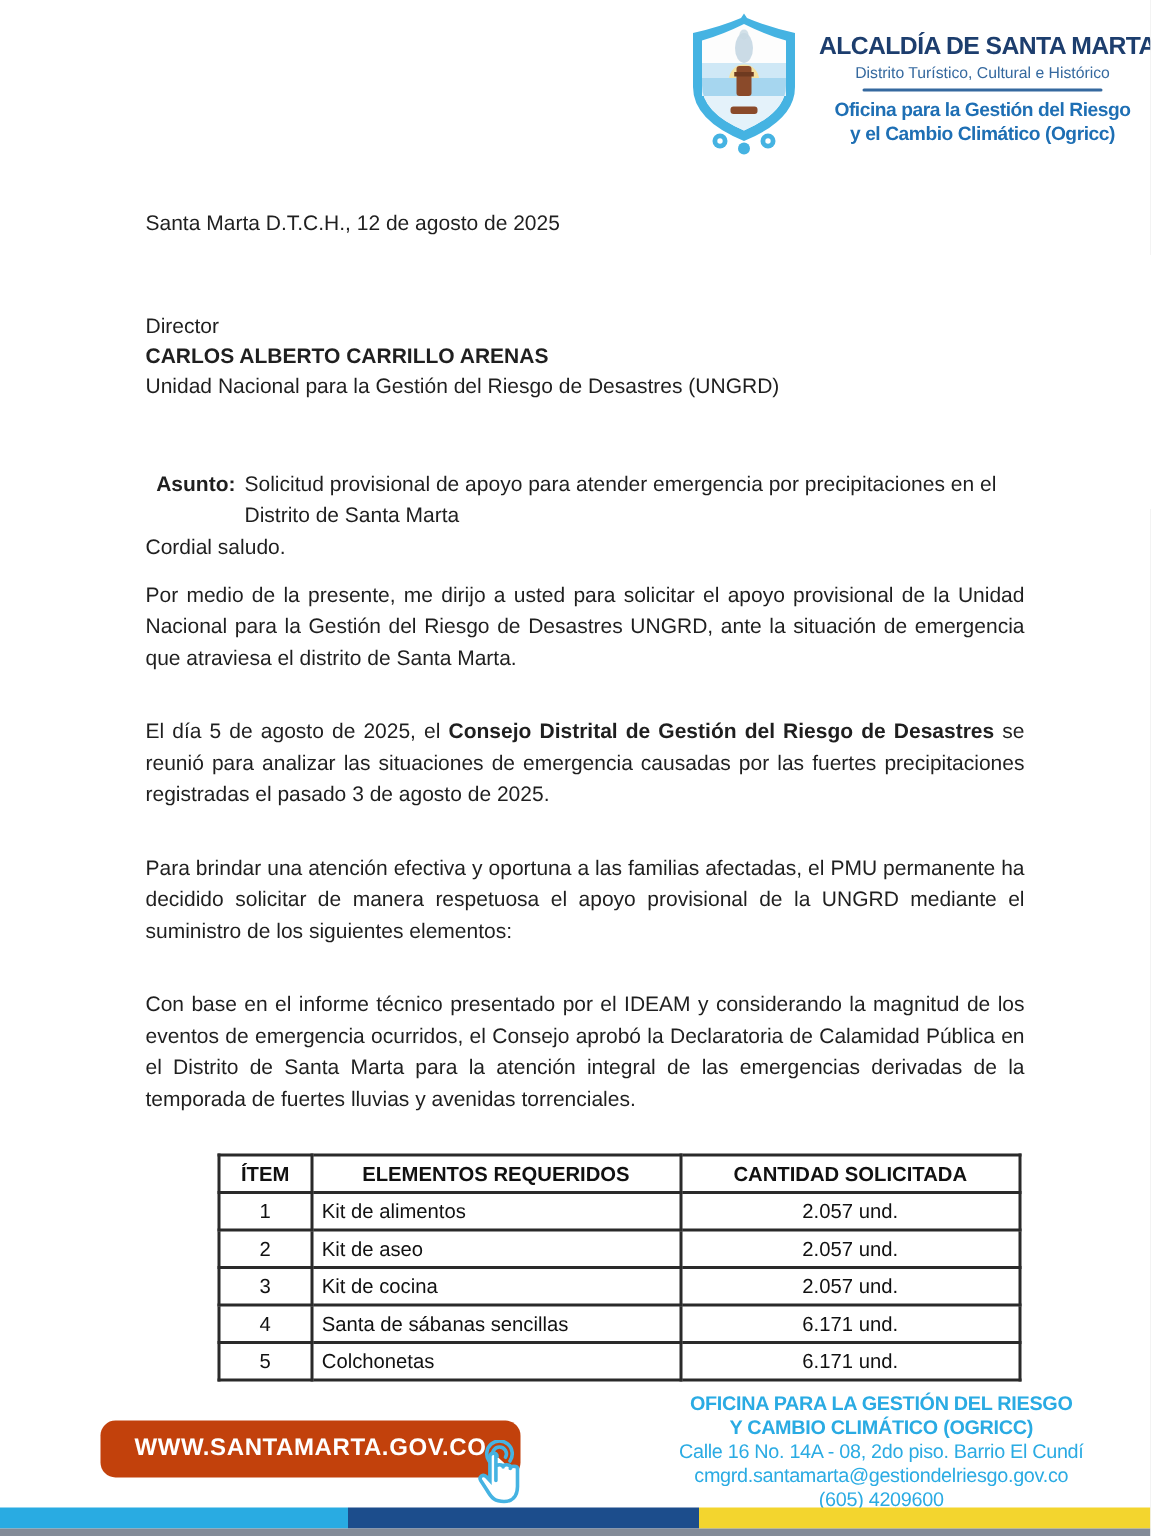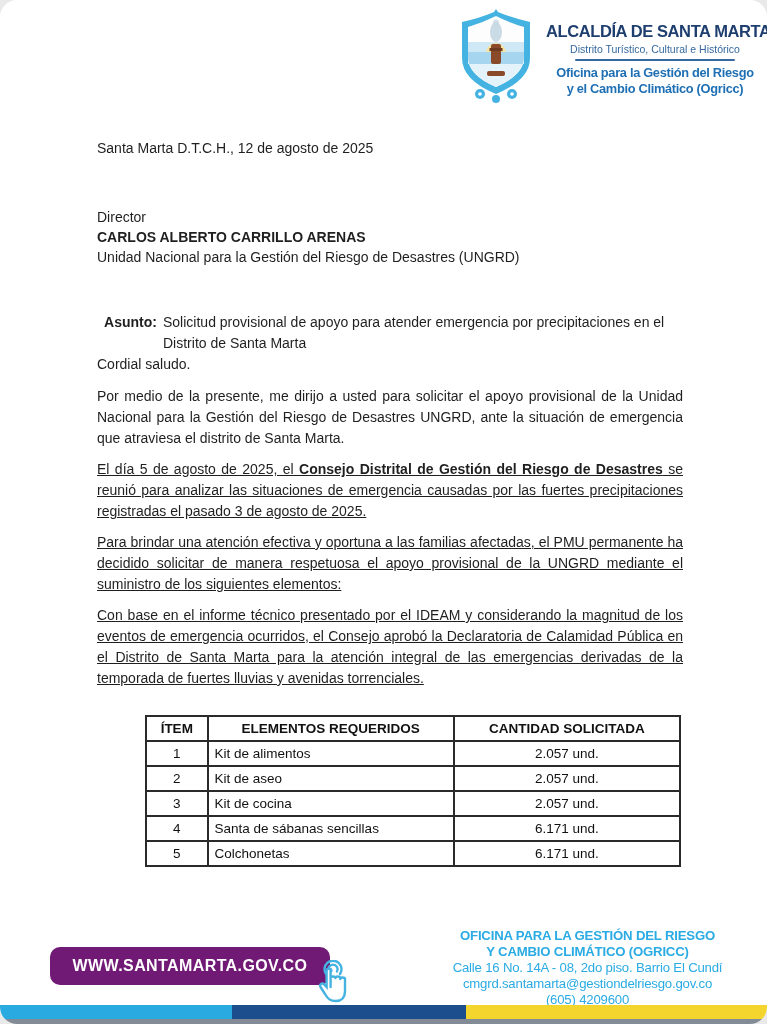--- a/index.html
+++ b/index.html
@@ -5,21 +5,20 @@
   * { margin: 0; padding: 0; box-sizing: border-box; }
   html,body { background:#e9e9e9; }
   .page {
     position: relative;
     width: 767px; height: 1024px;
     margin: 0 auto;
     background: #ffffff;
     font-family: "Liberation Sans", sans-serif;
     color: #1f1f1f;
     overflow: hidden;
-    border-radius: 17px;
   }
 
   
   .letterhead {
     position: absolute; top: 8px; left: 454px;
     display: flex; align-items: flex-start; gap: 8px;
   }
   .crest { width: 84px; height: 96px; flex: 0 0 auto; }
   .head-text { padding-top: 14px; width: 218px; text-align: center; }
   .org-name {
@@ -41,42 +40,42 @@
   
   .letter { padding: 0 84px 0 97px; font-size: 14px; line-height: 21px; }
   .date-line { margin-top: 138px; }
   .recipient { margin-top: 48px; line-height: 20px; }
   .recipient-name { font-weight: 700; }
   .subject { margin-top: 45px; display: flex; gap: 6px; justify-content: flex-end; }
   .subject-label { font-weight: 700; flex: 0 0 auto; }
   .subject-text { max-width: 520px; }
   .greeting { }
   .para { margin-top: 11px; text-align: justify; }
-  .para + .para { margin-top: 10px; text-decoration: underline; }
+  .para + .para { margin-top: 28px; }
   .para b { font-weight: 700; }
 
   
   .req-table-wrap { margin: 26px 0 0 48px; }
   table.req-table {
     border-collapse: collapse; width: 536px;
     font-size: 13.5px; color: #111;
   }
   .req-table th, .req-table td {
     border: 2px solid #2a2a2a; padding: 1px 6px; height: 18px;
   }
   .req-table th { font-weight: 700; text-align: center; font-size: 13.5px; }
   .col-item  { width: 56px;  text-align: center; }
   .col-elem  { width: 224px; text-align: left; }
   .col-qty   { width: 206px; text-align: center; }
 
   
   .web-button {
-    position: absolute; left: 50px; top: 947px;
+    position: absolute; left: 67px; top: 947px;
     width: 280px; height: 38px;
-    background: #701a75; border-radius: 10px; border: none;
+    background: #c2410c; border-radius: 10px; border: none;
     color: #ffffff; font-family: "Liberation Sans", sans-serif;
     font-weight: 700; font-size: 16px; letter-spacing: 0.4px;
     display: flex; align-items: center; justify-content: center;
     cursor: pointer;
   }
   .tap-icon { position: absolute; left: 313px; top: 960px; width: 40px; height: 48px; }
 
   .footer-contact {
     position: absolute; left: 415px; top: 928px; width: 345px;
     text-align: center; color: #2aabe3; line-height: 16px;

